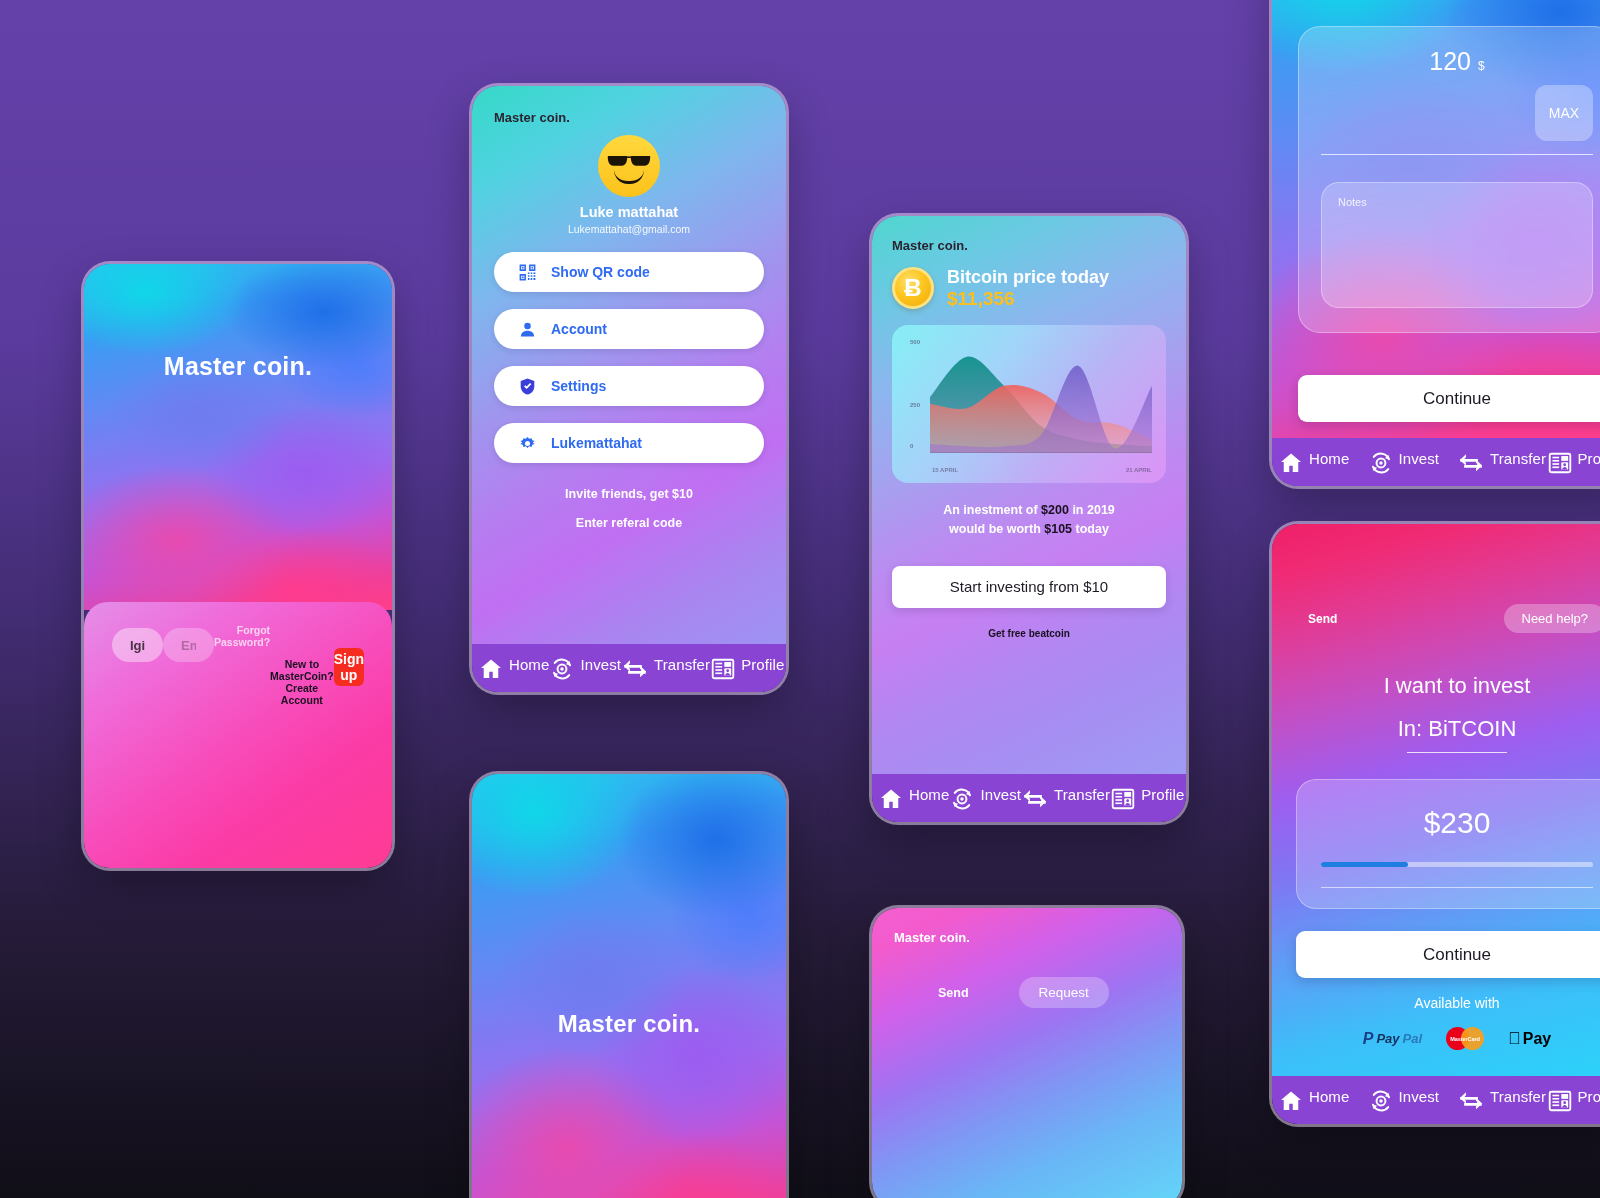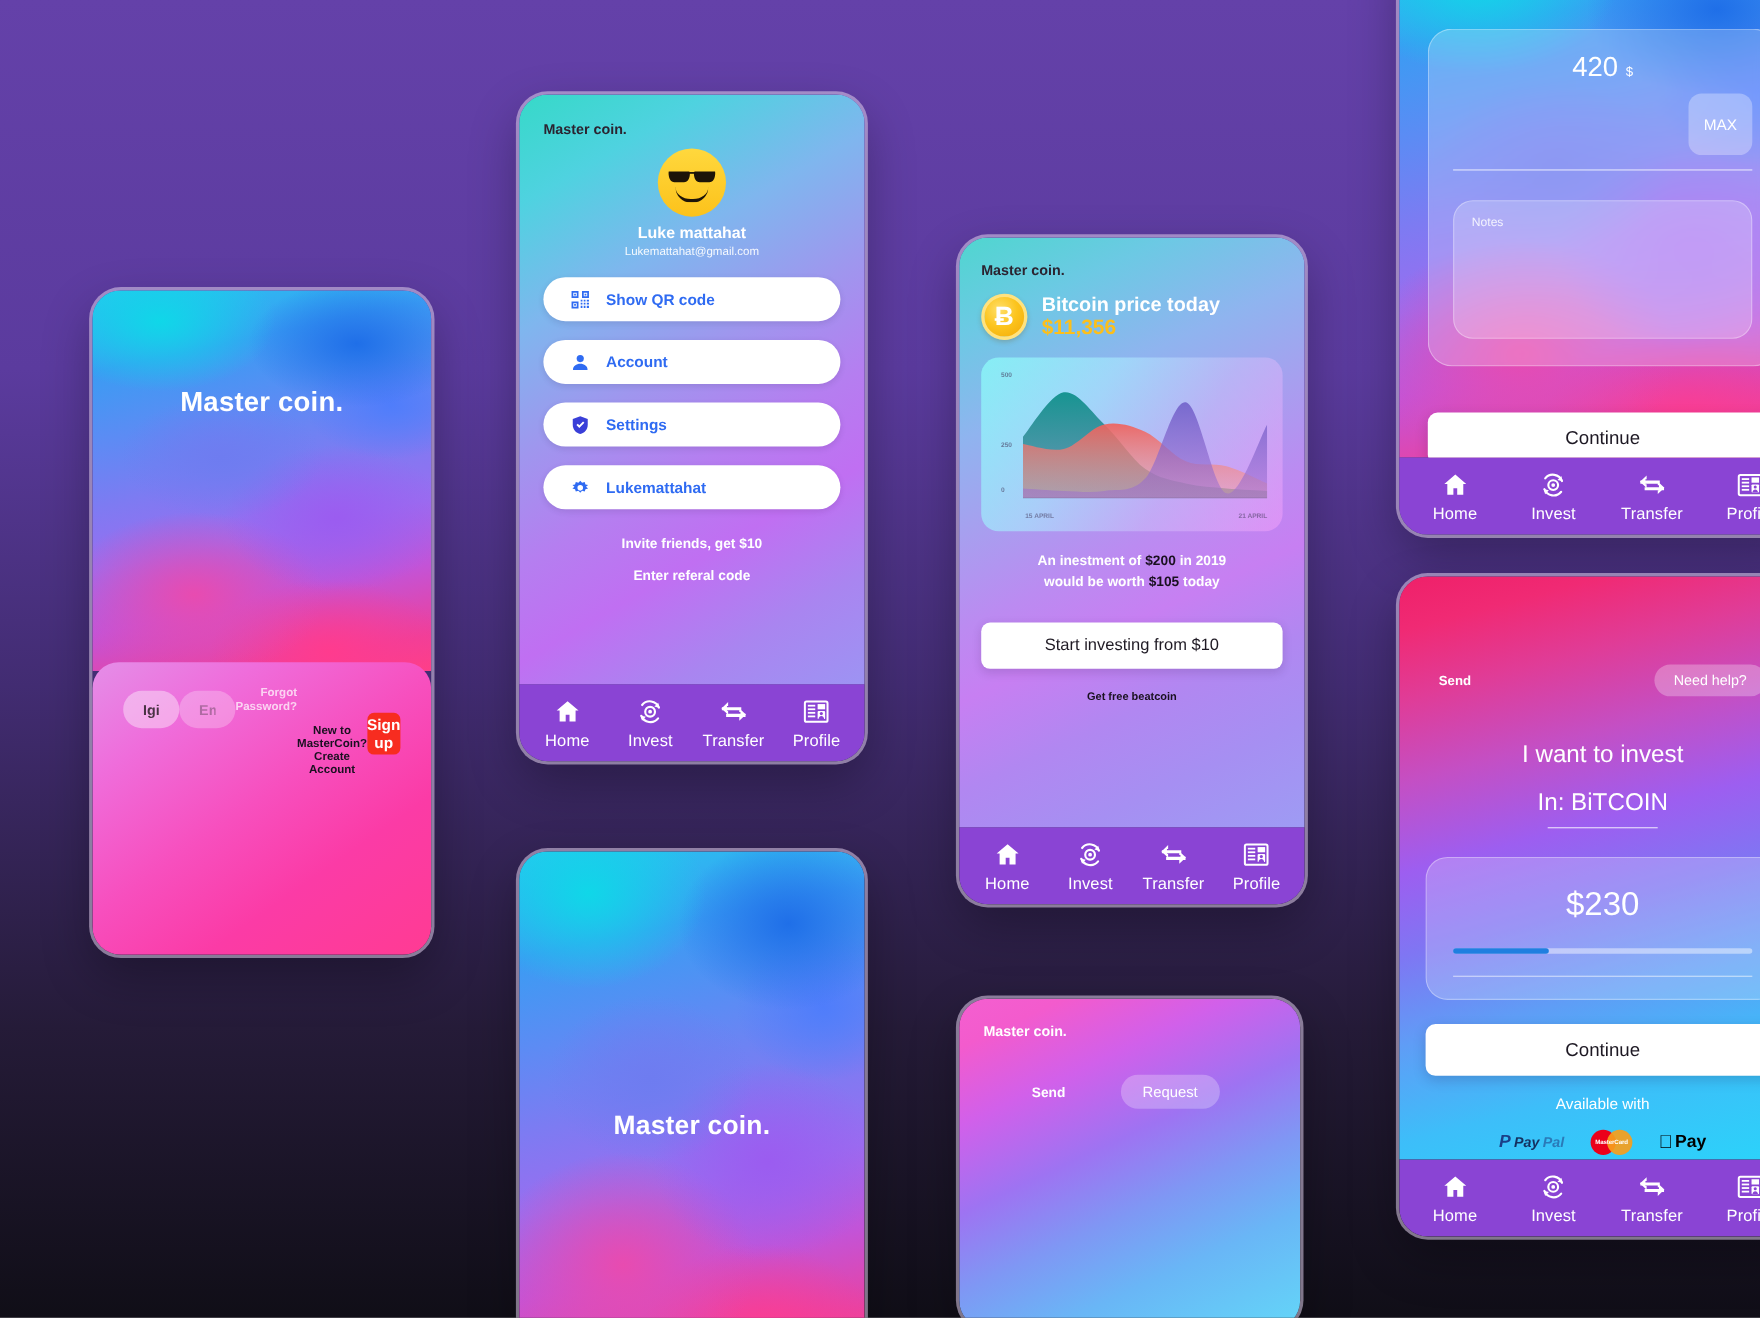--- a/index.html
+++ b/index.html
@@ -42,21 +42,21 @@
   .navbar {
     flex: 0 0 auto;
     background: #8a44d4;
     display: flex;
     align-items: center;
     justify-content: space-around;
     padding: 12px 6px 10px;
     border-radius: 0 0 24px 24px;
   }
   .nav-item {
-    display: flex; flex-direction: column; align-items: center;
+    display: flex; flex-direction: row; 
     gap: 5px; color: #fff; cursor: pointer; flex: 1;
   }
   .nav-item svg { display: block; }
   .nav-label { font-size: 15px; letter-spacing: .1px; }
 
   
   #phone-login { left: 84px; top: 264px; width: 308px; height: 604px; }
   #phone-login .screen { display: flex; flex-direction: column; }
   .login-hero {
     position: relative; height: 346px;
@@ -503,21 +503,21 @@
       <div class="sr-request">Request</div>
     </div>
   </div>
 </div>
 
 <div class="phone" id="phone-amount">
   <div class="screen">
     <div class="blobs"></div>
     <div class="amount-card">
       <div class="amount-row">
-        <span class="amount-val">420</span>
+        <span class="amount-val">120</span>
         <span class="amount-cur">$</span>
       </div>
       <div class="max-btn">MAX</div>
       <div class="amount-rule"></div>
       <div class="notes-box">
         <div class="notes-label">Notes</div>
       </div>
     </div>
     <button class="continue-btn">Continue</button>
   </div>

